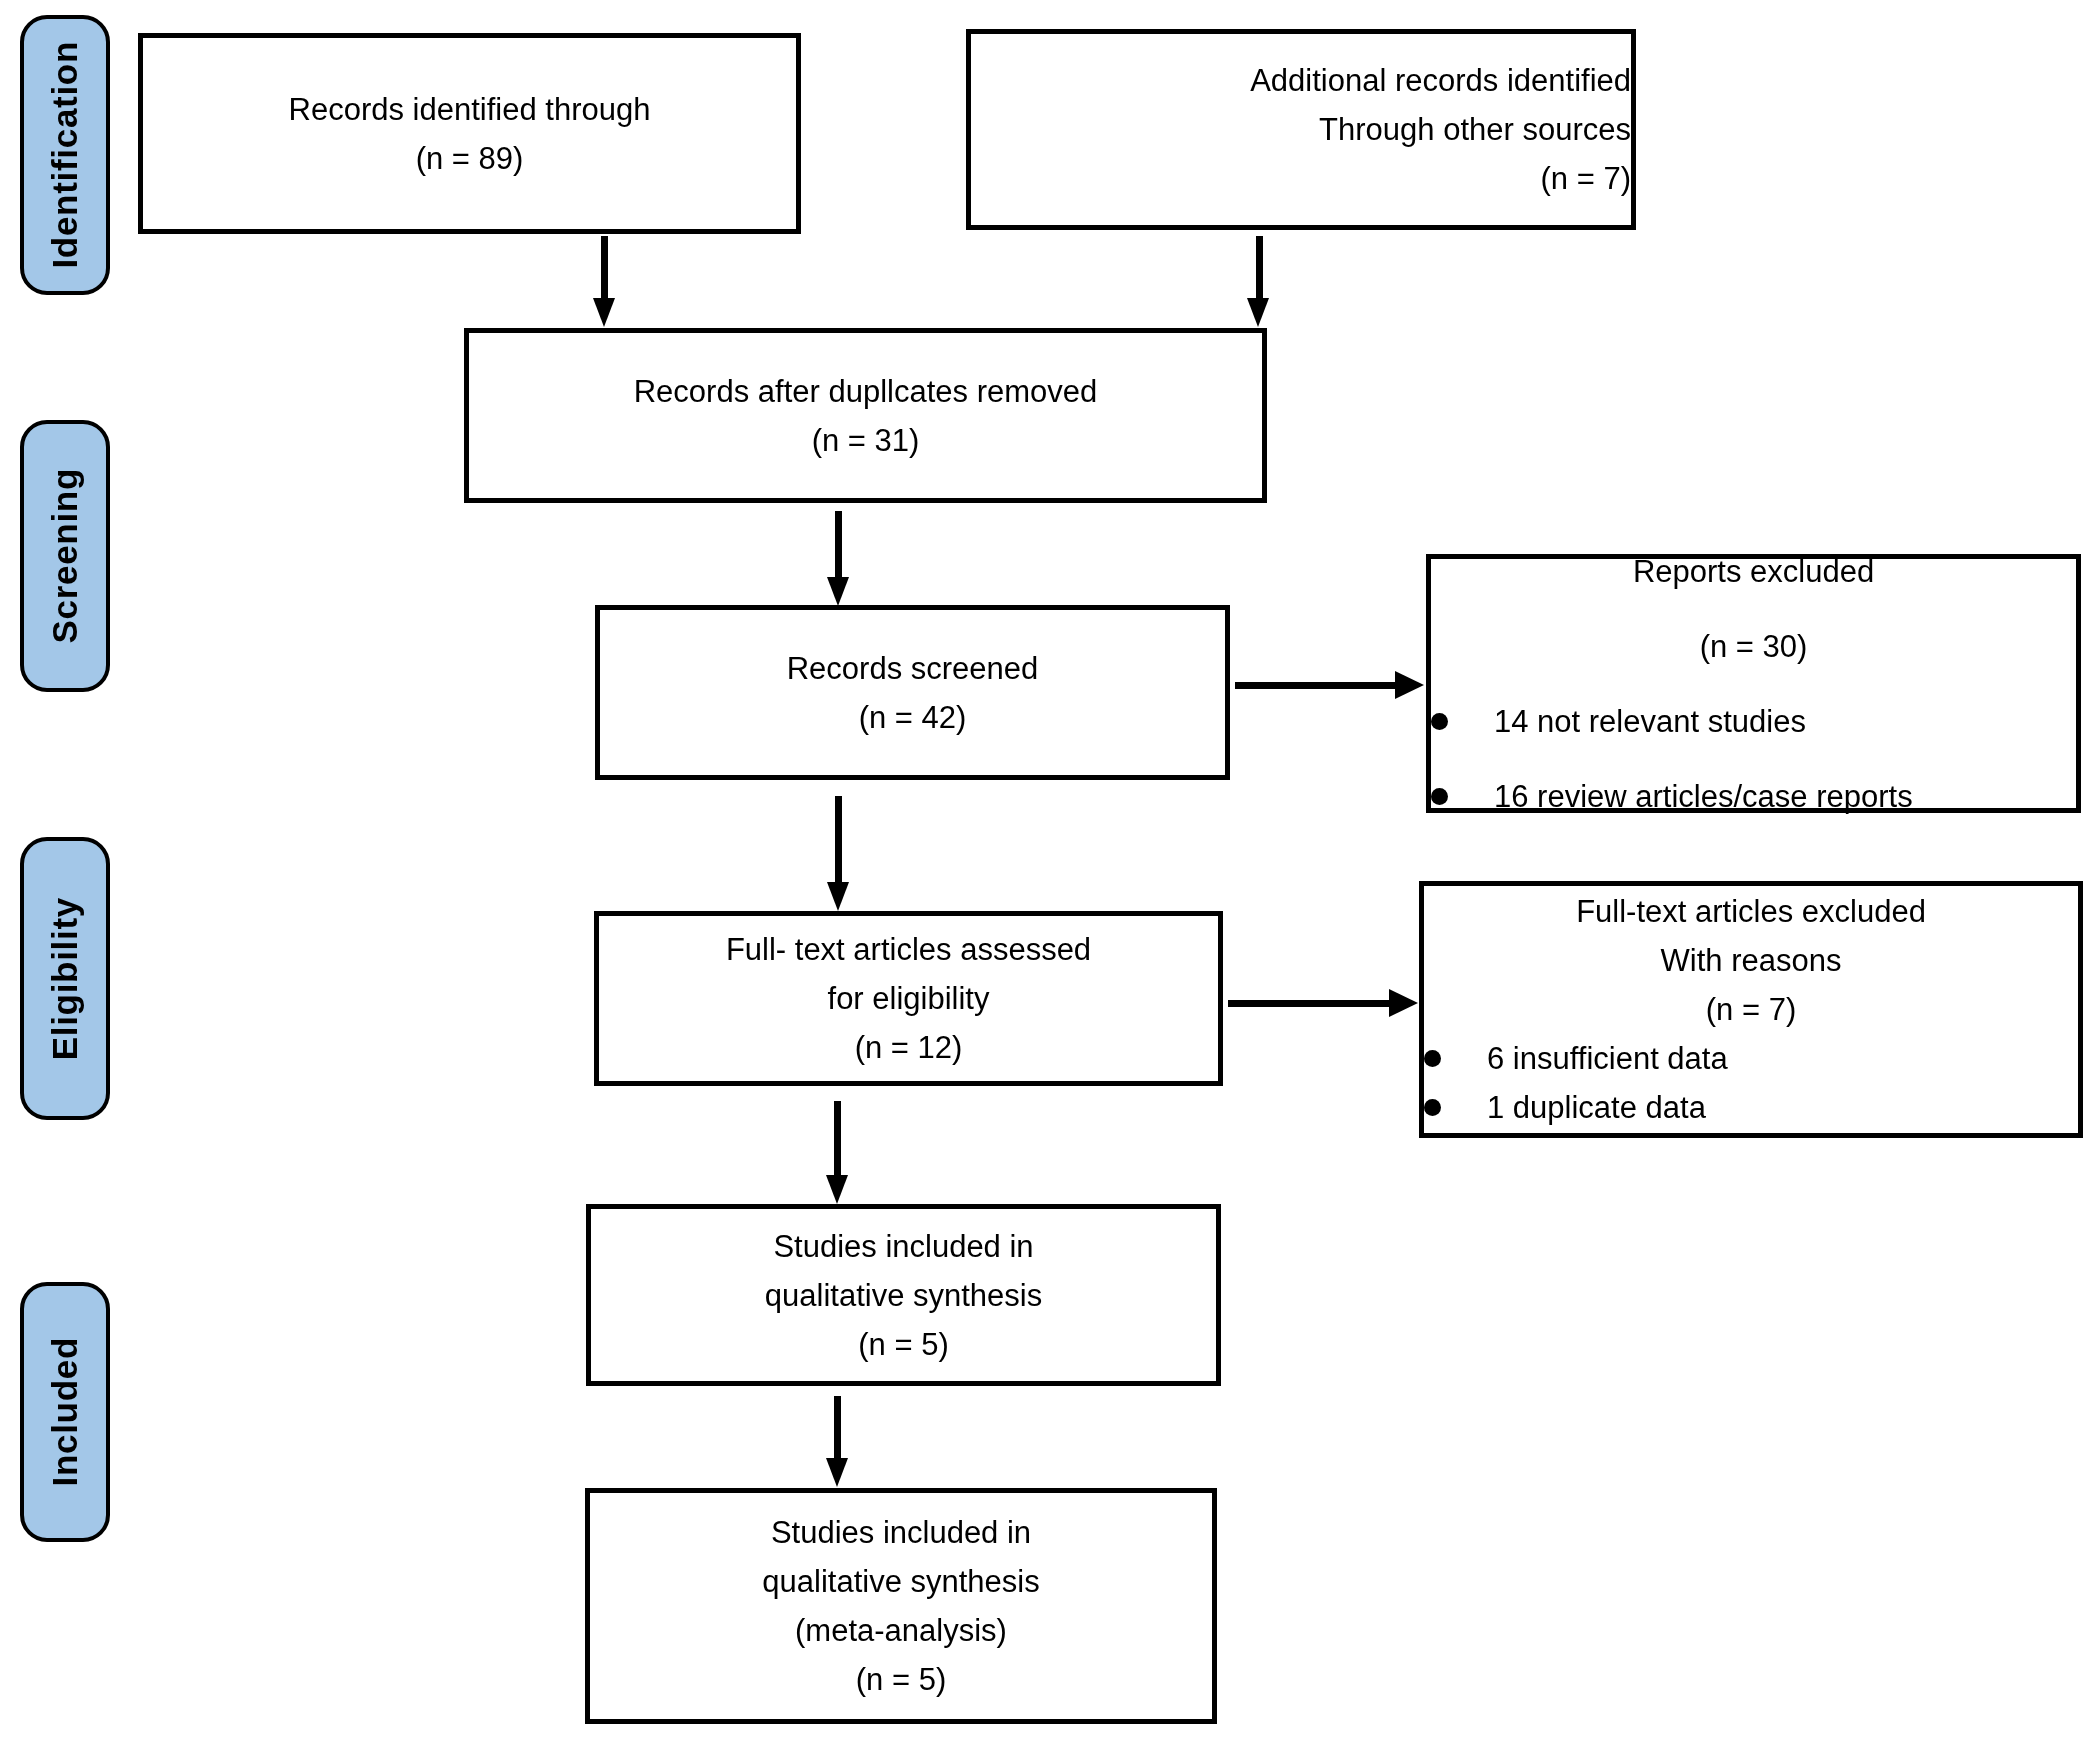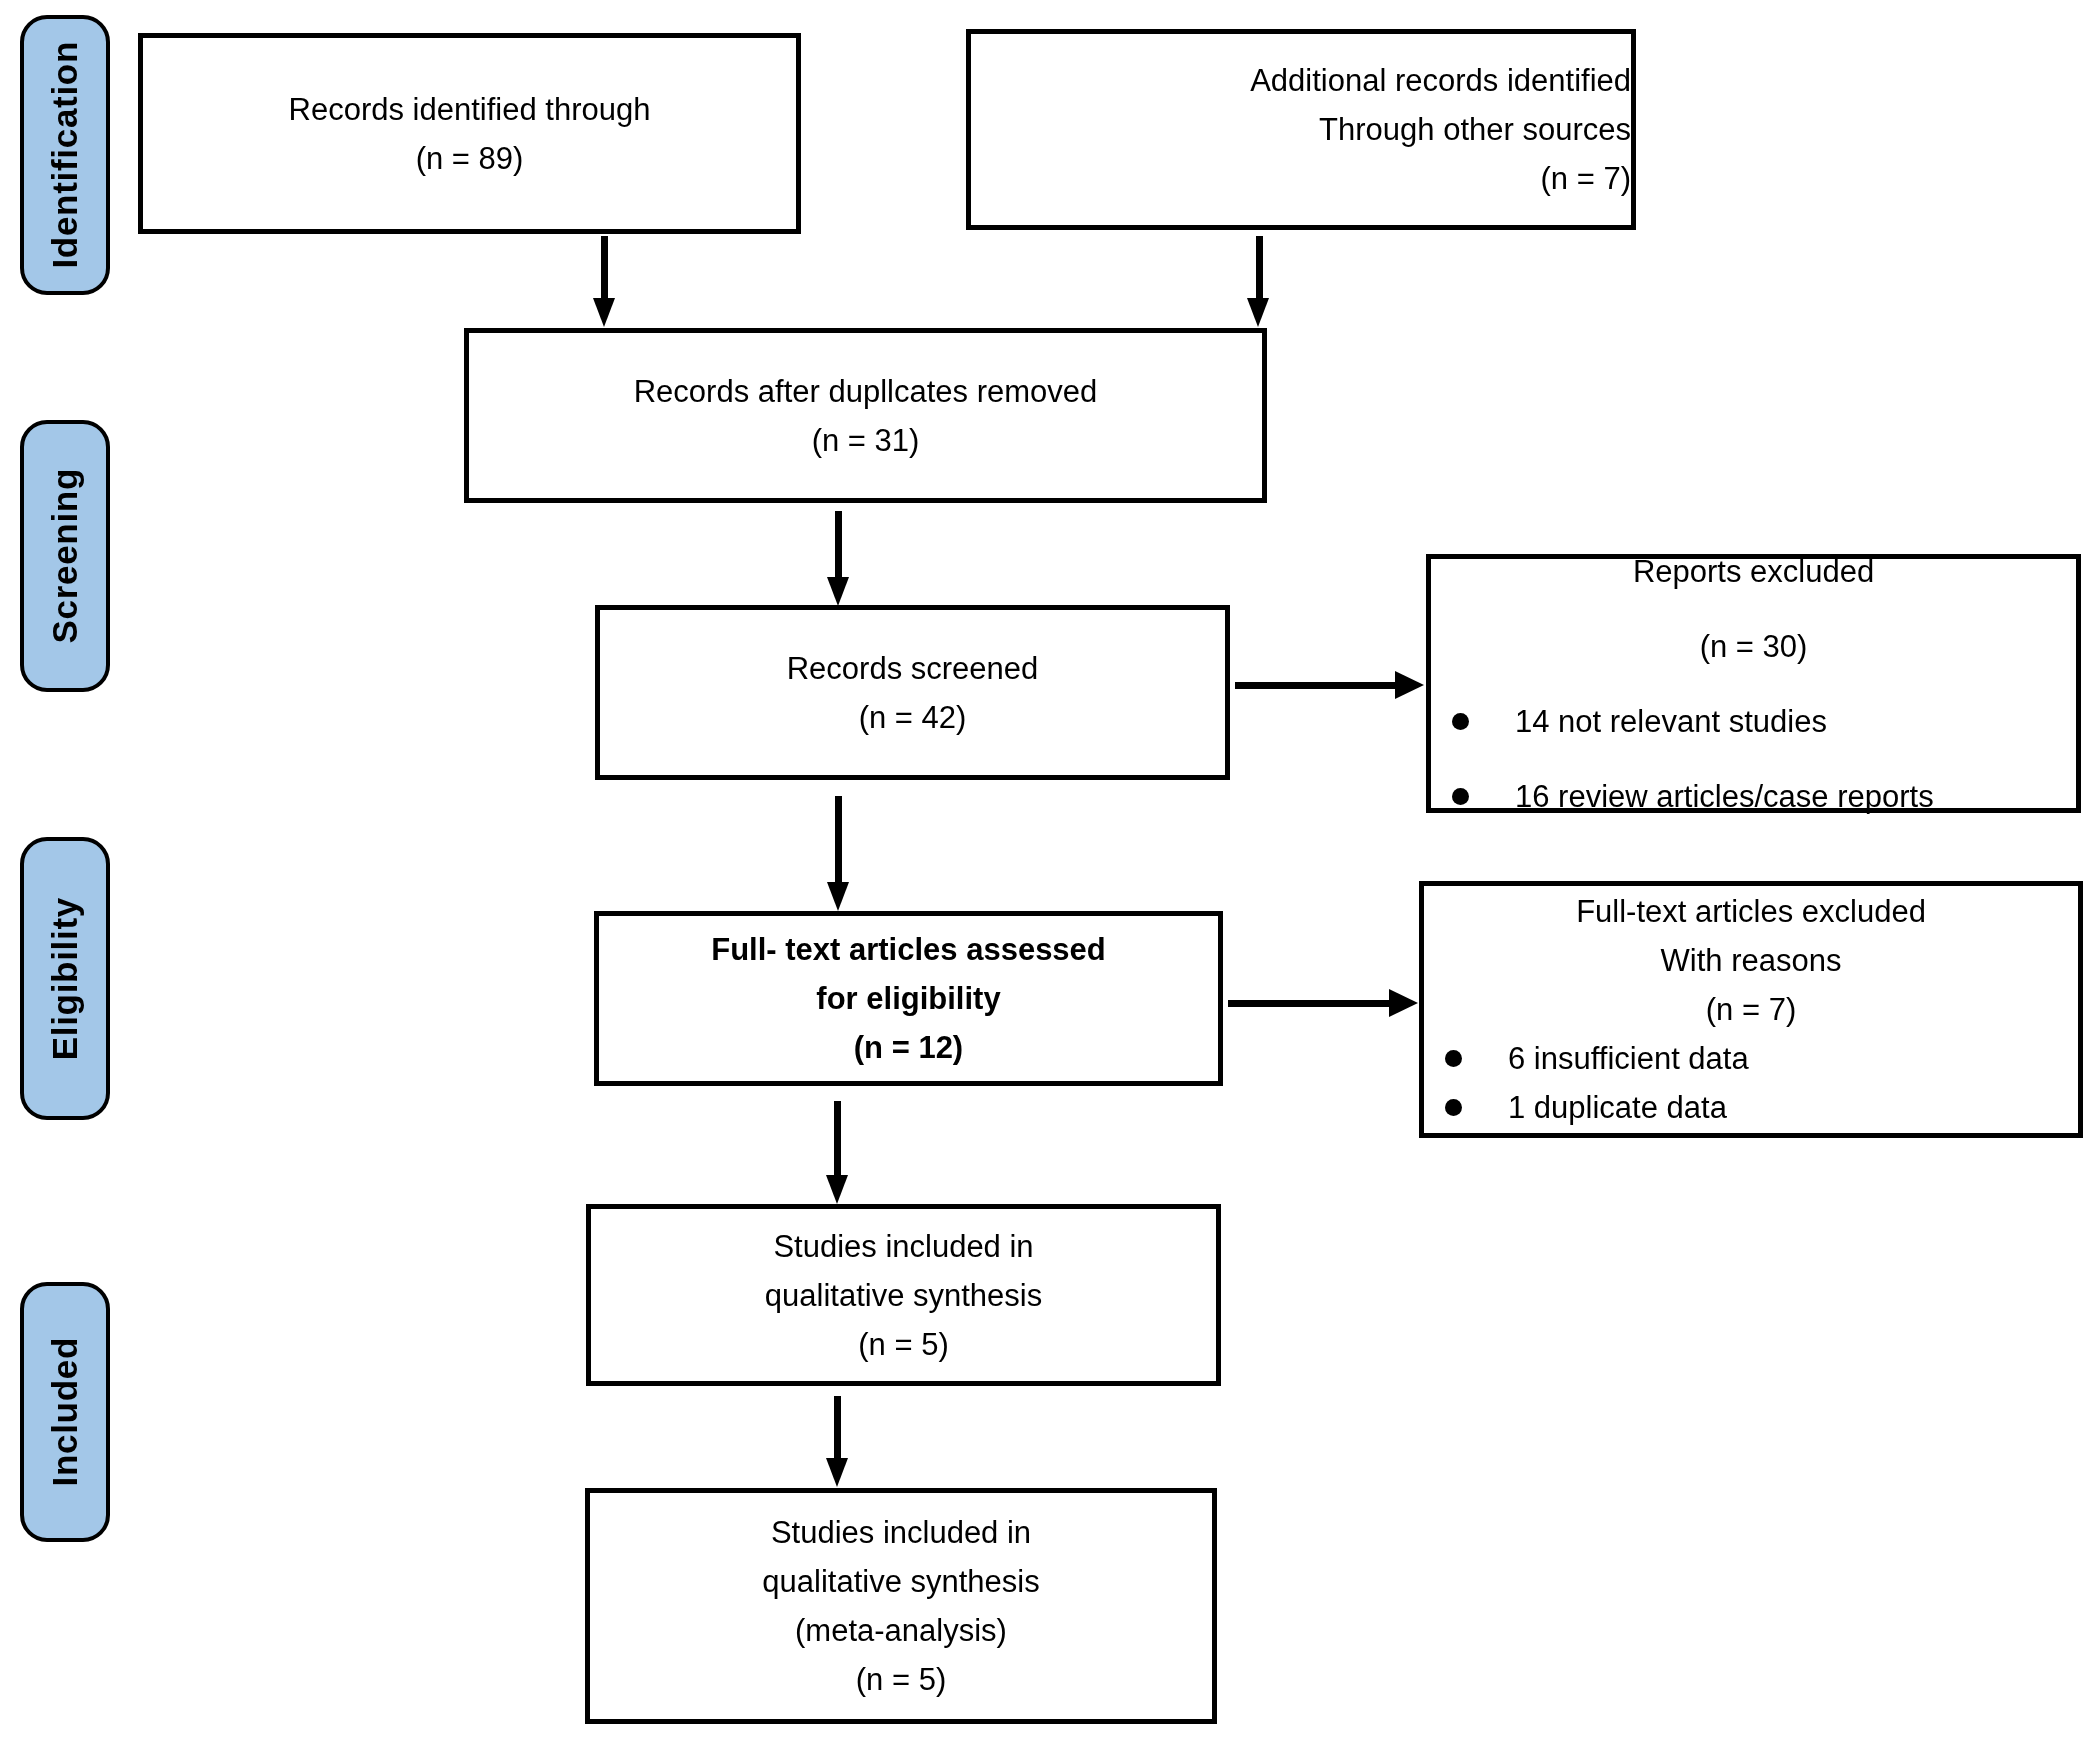--- a/index.html
+++ b/index.html
@@ -25,26 +25,26 @@
 
   
   .fbox{position:absolute;background:var(--box-fill);border:5.2px solid var(--box-border);
         display:flex;flex-direction:column;justify-content:center;align-items:center;
         font-size:31px;line-height:49px;text-align:center;}
   #box-records-identified{left:138px;top:33px;width:663px;height:201px;}
   #box-additional-records{left:966px;top:29px;width:670px;height:201px;align-items:flex-end;}
   #box-after-duplicates{left:464px;top:328px;width:803px;height:175px;}
   #box-records-screened{left:595px;top:605px;width:635px;height:175px;}
   #box-reports-excluded{left:1426px;top:554px;width:655px;height:259px;gap:26px;}
-  #box-fulltext-assessed{left:594px;top:911px;width:629px;height:175px;font-weight:bold;}
+  #box-fulltext-assessed{left:594px;top:911px;width:629px;height:175px;}
   #box-fulltext-excluded{left:1419px;top:881px;width:664px;height:257px;}
   #box-qualitative{left:586px;top:1204px;width:635px;height:182px;}
   #box-meta{left:585px;top:1488px;width:632px;height:236px;}
 
-  .bullet-row{display:flex;align-items:center;align-self:stretch;padding-left:21px;text-align:left;}
+  .bullet-row{display:flex;align-items:center;align-self:stretch;text-align:left;}
   .bullet-dot{width:17px;height:17px;border-radius:50%;background:var(--ink);flex:none;}
   .bullet-text{margin-left:46px;white-space:nowrap;}
 
   
   .varrow{position:absolute;width:7.2px;background:var(--arrow);}
   .vhead{position:absolute;width:0;height:0;border-left:11.7px solid transparent;
          border-right:11.7px solid transparent;border-top:29px solid var(--arrow);}
   .harrow{position:absolute;height:7.2px;background:var(--arrow);}
   .hhead{position:absolute;width:0;height:0;border-top:14.3px solid transparent;
          border-bottom:14.3px solid transparent;border-left:29px solid var(--arrow);}

